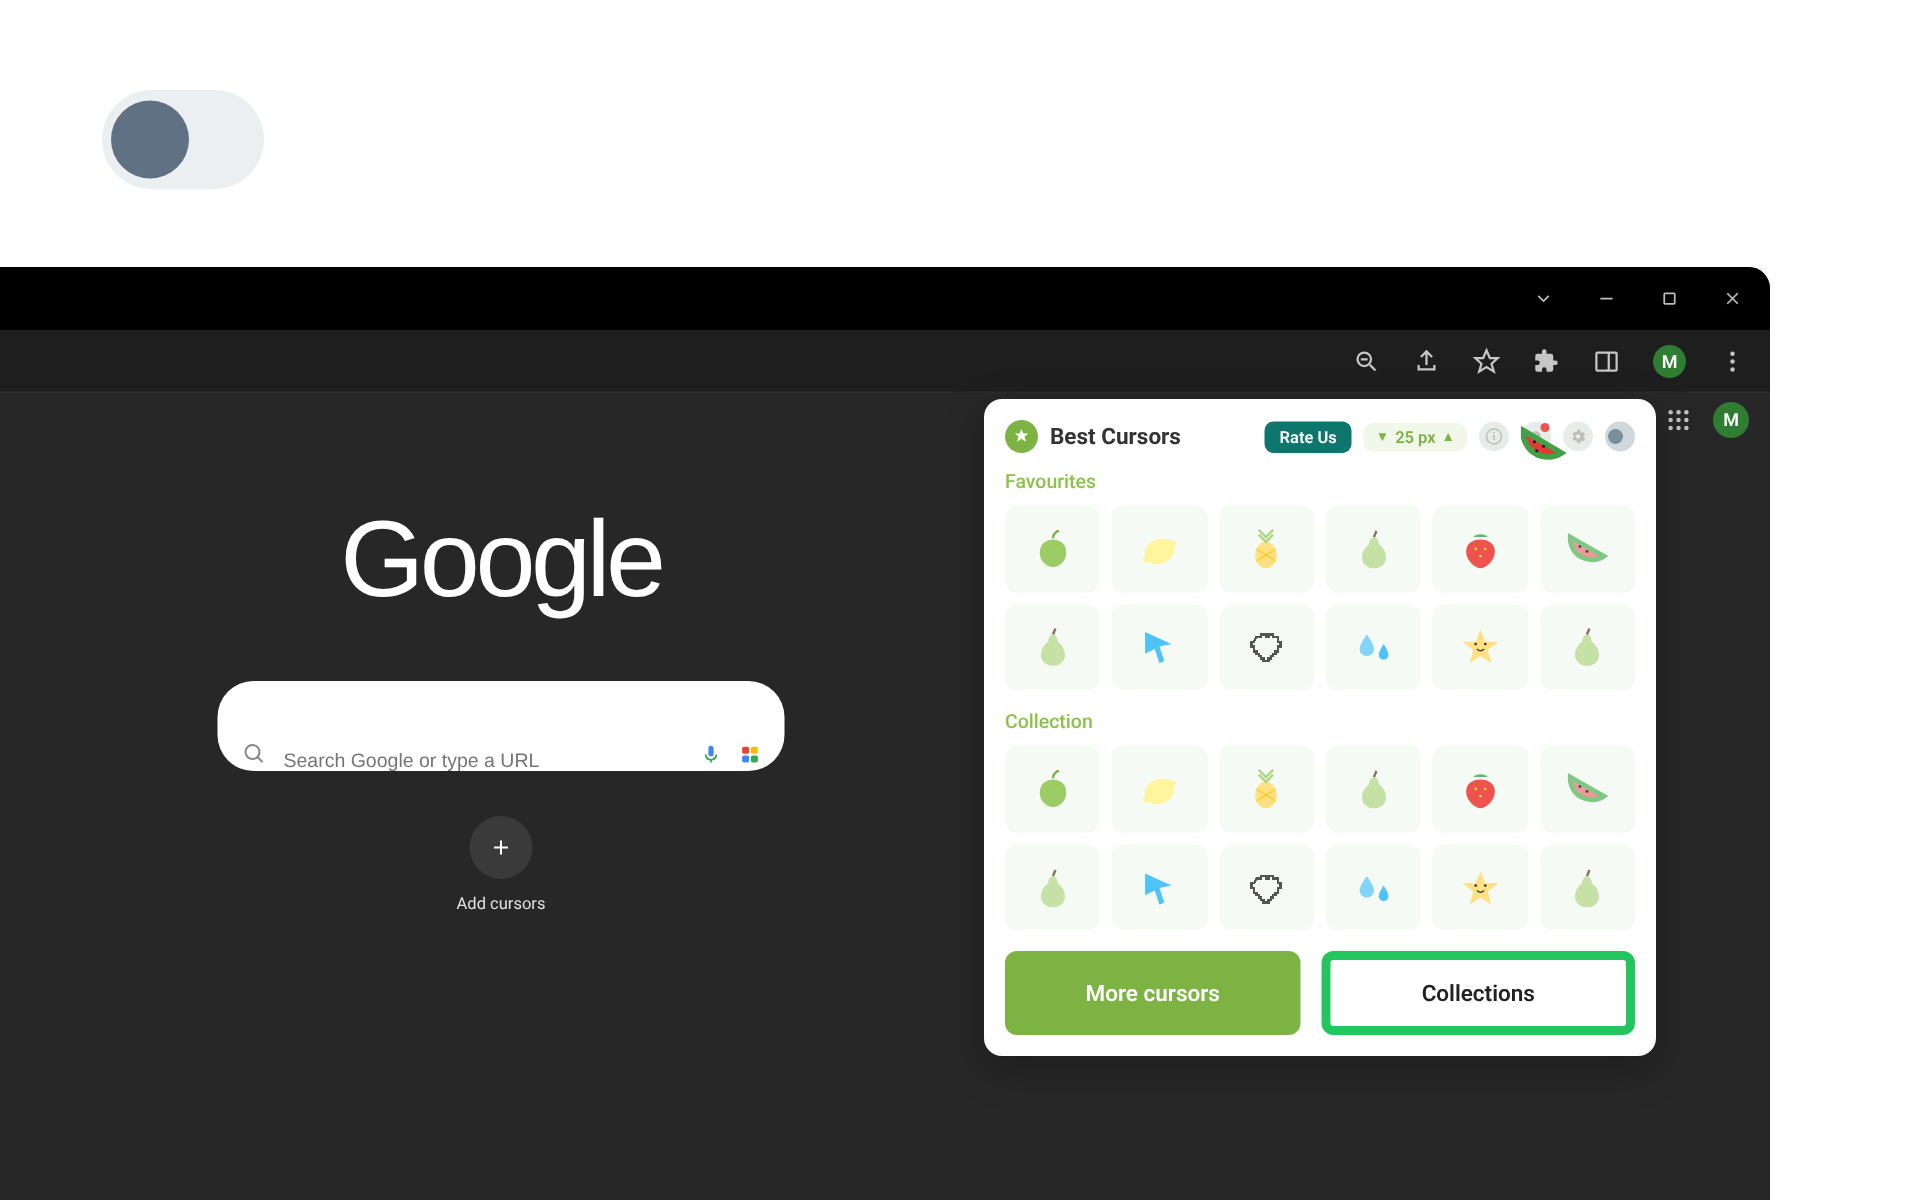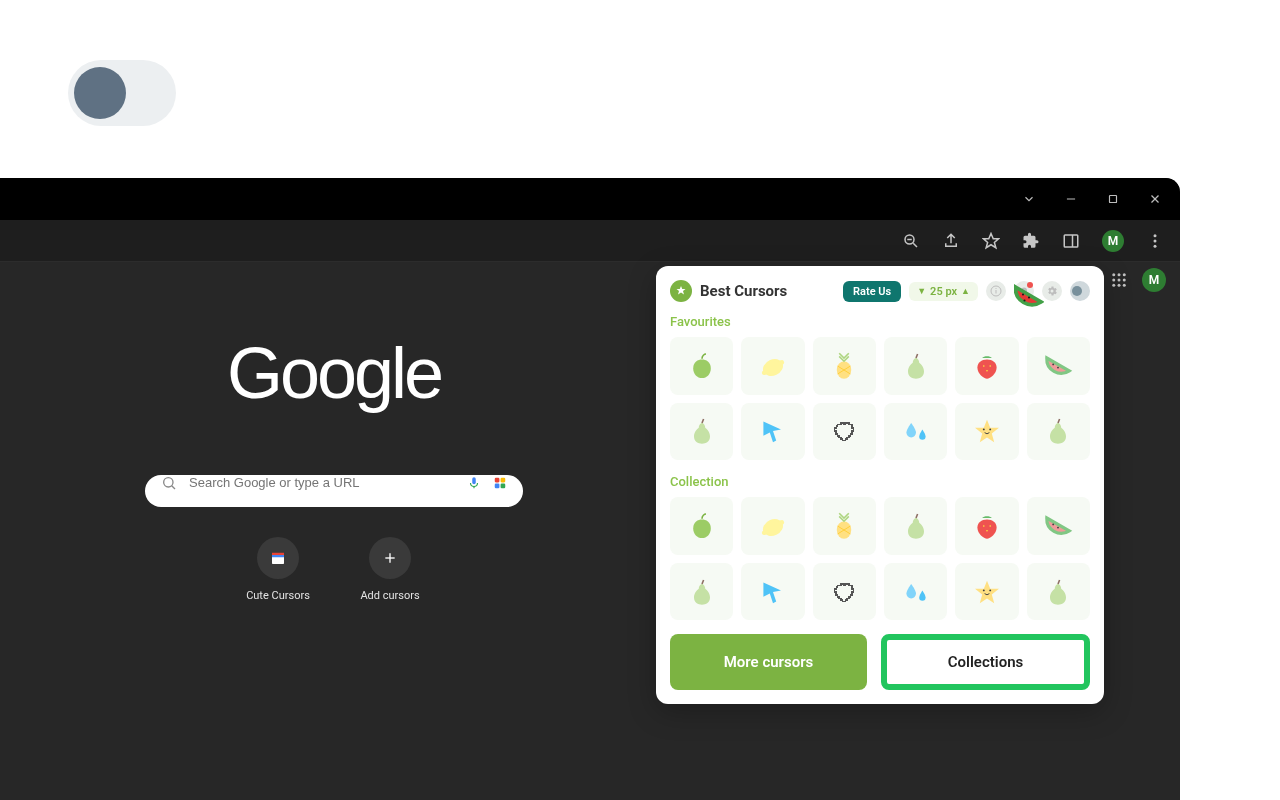--- a/index.html
+++ b/index.html
@@ -17,22 +17,22 @@
   .titlebar svg, .titlebar .winbtn { width: 14px; height: 14px; }
   .winbtn { display: inline-flex; align-items: center; justify-content: center; }
 
   .toolbar { height: 42px; background: #1e1e1e; display: flex; align-items: center; justify-content: flex-end; padding: 0 16px; gap: 22px; color: #c6c6c6; border-bottom: 1px solid #2c2c2c; }
   .toolbar .icon { width: 18px; height: 18px; display: inline-flex; align-items: center; justify-content: center; }
   .avatar-badge { width: 22px; height: 22px; border-radius: 50%; background: #2e7d32; color: #fff; font-size: 12px; font-weight: 600; display: flex; align-items: center; justify-content: center; }
 
   
   .ntp-content { position: absolute; left: 0; top: 84px; width: 100%; height: 540px; background: #272727; }
   .ntp-inner { position: absolute; left: 64px; top: 70px; width: 540px; display: flex; flex-direction: column; align-items: center; }
-  .google-logo { color: #fff; font-size: 72px; font-weight: 500; letter-spacing: -3px; margin-bottom: 61px; font-family: "Product Sans", Arial, sans-serif; }
-  .searchbar { width: 378px; height: 32px; background: #fff; border-radius: 24px; display: flex; align-items: flex-start; padding: 0 16px; gap: 12px; }
+  .google-logo { color: #fff; font-size: 72px; font-weight: 500; letter-spacing: -3px; margin-bottom: 40px; font-family: "Product Sans", Arial, sans-serif; }
+  .searchbar { width: 378px; height: 60px; background: #fff; border-radius: 24px; display: flex; align-items: flex-end; padding: 0 16px; gap: 12px; }
   .searchbar input { flex: 1; border: none; outline: none; font-size: 13px; color: #555; background: transparent; }
   .search-icon { color: #888; }
   .mic-icon { width: 14px; height: 14px; }
   .lens-icon { width: 14px; height: 14px; }
 
   .shortcuts { display: flex; gap: 32px; margin-top: 30px; }
   .shortcut { display: flex; flex-direction: column; align-items: center; gap: 10px; width: 80px; cursor: pointer; }
   .shortcut-icon { width: 42px; height: 42px; border-radius: 50%; background: #3a3a3a; display: flex; align-items: center; justify-content: center; font-size: 18px; color: #fff; }
   .shortcut-label { font-size: 11px; color: #e2e2e2; text-align: center; white-space: nowrap; overflow: hidden; text-overflow: ellipsis; width: 100%; }
 
@@ -183,30 +183,20 @@
               <rect x="13" y="3" width="8" height="8" rx="2" fill="#fbbc04"></rect>
               <rect x="3" y="13" width="8" height="8" rx="2" fill="#4285f4"></rect>
               <rect x="13" y="13" width="8" height="8" rx="2" fill="#34a853"></rect>
             </svg>
         </span>
       </div>
 
       <div class="shortcuts" id="shortcuts">
           <div class="shortcut">
             <div class="shortcut-icon">
-              <svg width="18" height="18" viewBox="0 0 24 24">
-                <rect x="4" y="8" width="16" height="12" rx="1" fill="#fff"></rect>
-                <path d="M4 8 L4 5 h16 v3" fill="#ea4335"></path>
-                <rect x="4" y="8" width="16" height="3" fill="#4285f4"></rect>
-              </svg>
-            </div>
-            <div class="shortcut-label">Cute Cursors</div>
-          </div>
-          <div class="shortcut">
-            <div class="shortcut-icon">
               <svg width="16" height="16" viewBox="0 0 24 24" stroke="currentColor" stroke-width="2">
                 <line x1="12" y1="5" x2="12" y2="19"></line>
                 <line x1="5" y1="12" x2="19" y2="12"></line>
               </svg>
             </div>
             <div class="shortcut-label">Add cursors</div>
           </div>
         </div>
     </div>
 

